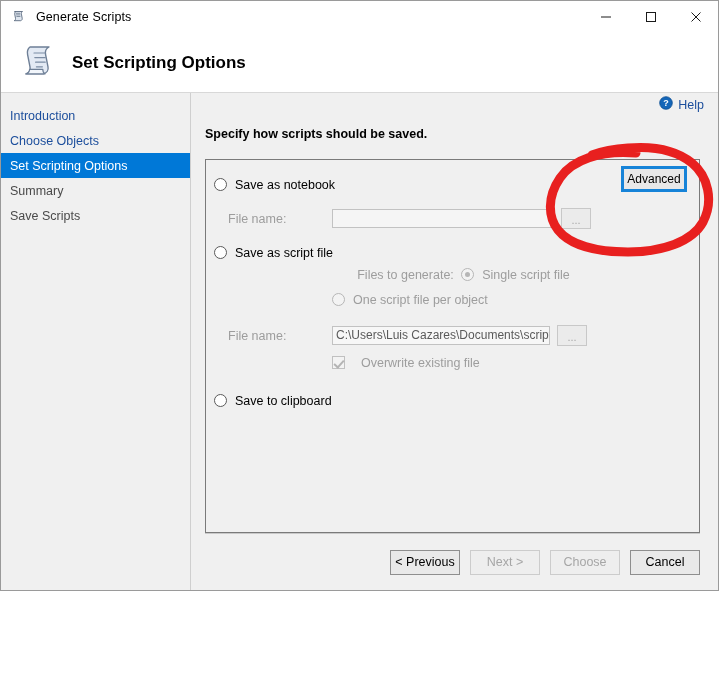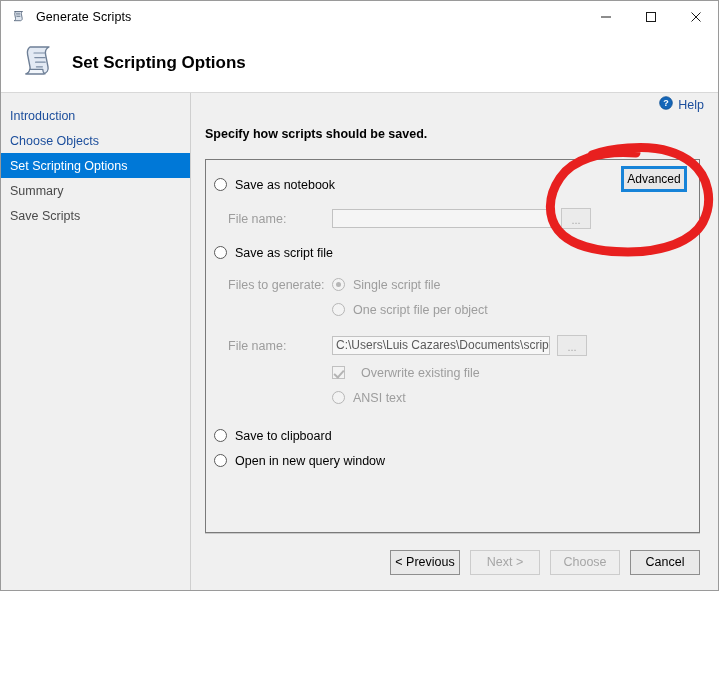--- a/index.html
+++ b/index.html
@@ -392,21 +392,21 @@
           <span class="sub-label">File name:</span>
           <span class="textbox" style="width:222px;"></span>
           <span class="browse-btn">...</span>
         </div>
 
         <div class="radio-row" style="margin-top:12px;">
           <span class="radio"></span>
           <span class="radio-label">Save as script file</span>
         </div>
 
-        <div class="sub-row" style="margin-top:10px;">
+        <div class="sub-row" style="margin-top:0;justify-content:center;">
           <span class="sub-label">Files to generate:</span>
           <span class="radio dis checked"></span>
           <span class="radio-label dis" style="margin-left:8px;">Single script file</span>
         </div>
 
         <div class="sub-row" style="margin-top:3px;">
           <span class="sub-label"></span>
           <span class="radio dis"></span>
           <span class="radio-label dis" style="margin-left:8px;">One script file per object</span>
         </div>
@@ -417,35 +417,26 @@
           <span class="browse-btn">...</span>
         </div>
 
         <div class="sub-row" style="margin-top:5px;">
           <span class="sub-label"></span>
           <span class="checkbox checked"></span>
           <span class="radio-label dis" style="margin-left:16px;">Overwrite existing file</span>
         </div>
 
 
-        <div class="sub-row" style="margin-top:3px;">
-          <span class="sub-label"></span>
-          <span class="radio dis"></span>
-          <span class="radio-label dis" style="margin-left:8px;">ANSI text</span>
-        </div>
 
         <div class="radio-row" style="margin-top:16px;">
           <span class="radio"></span>
           <span class="radio-label">Save to clipboard</span>
         </div>
 
-        <div class="radio-row" style="margin-top:3px;">
-          <span class="radio"></span>
-          <span class="radio-label">Open in new query window</span>
-        </div>
 
       </div>
 
       <div style="flex:1 1 auto;"></div>
       <div id="content-sep"></div>
 
       <div id="footer">
         <div class="wbtn">
           <span>&lt; Previous</span>
         </div>

